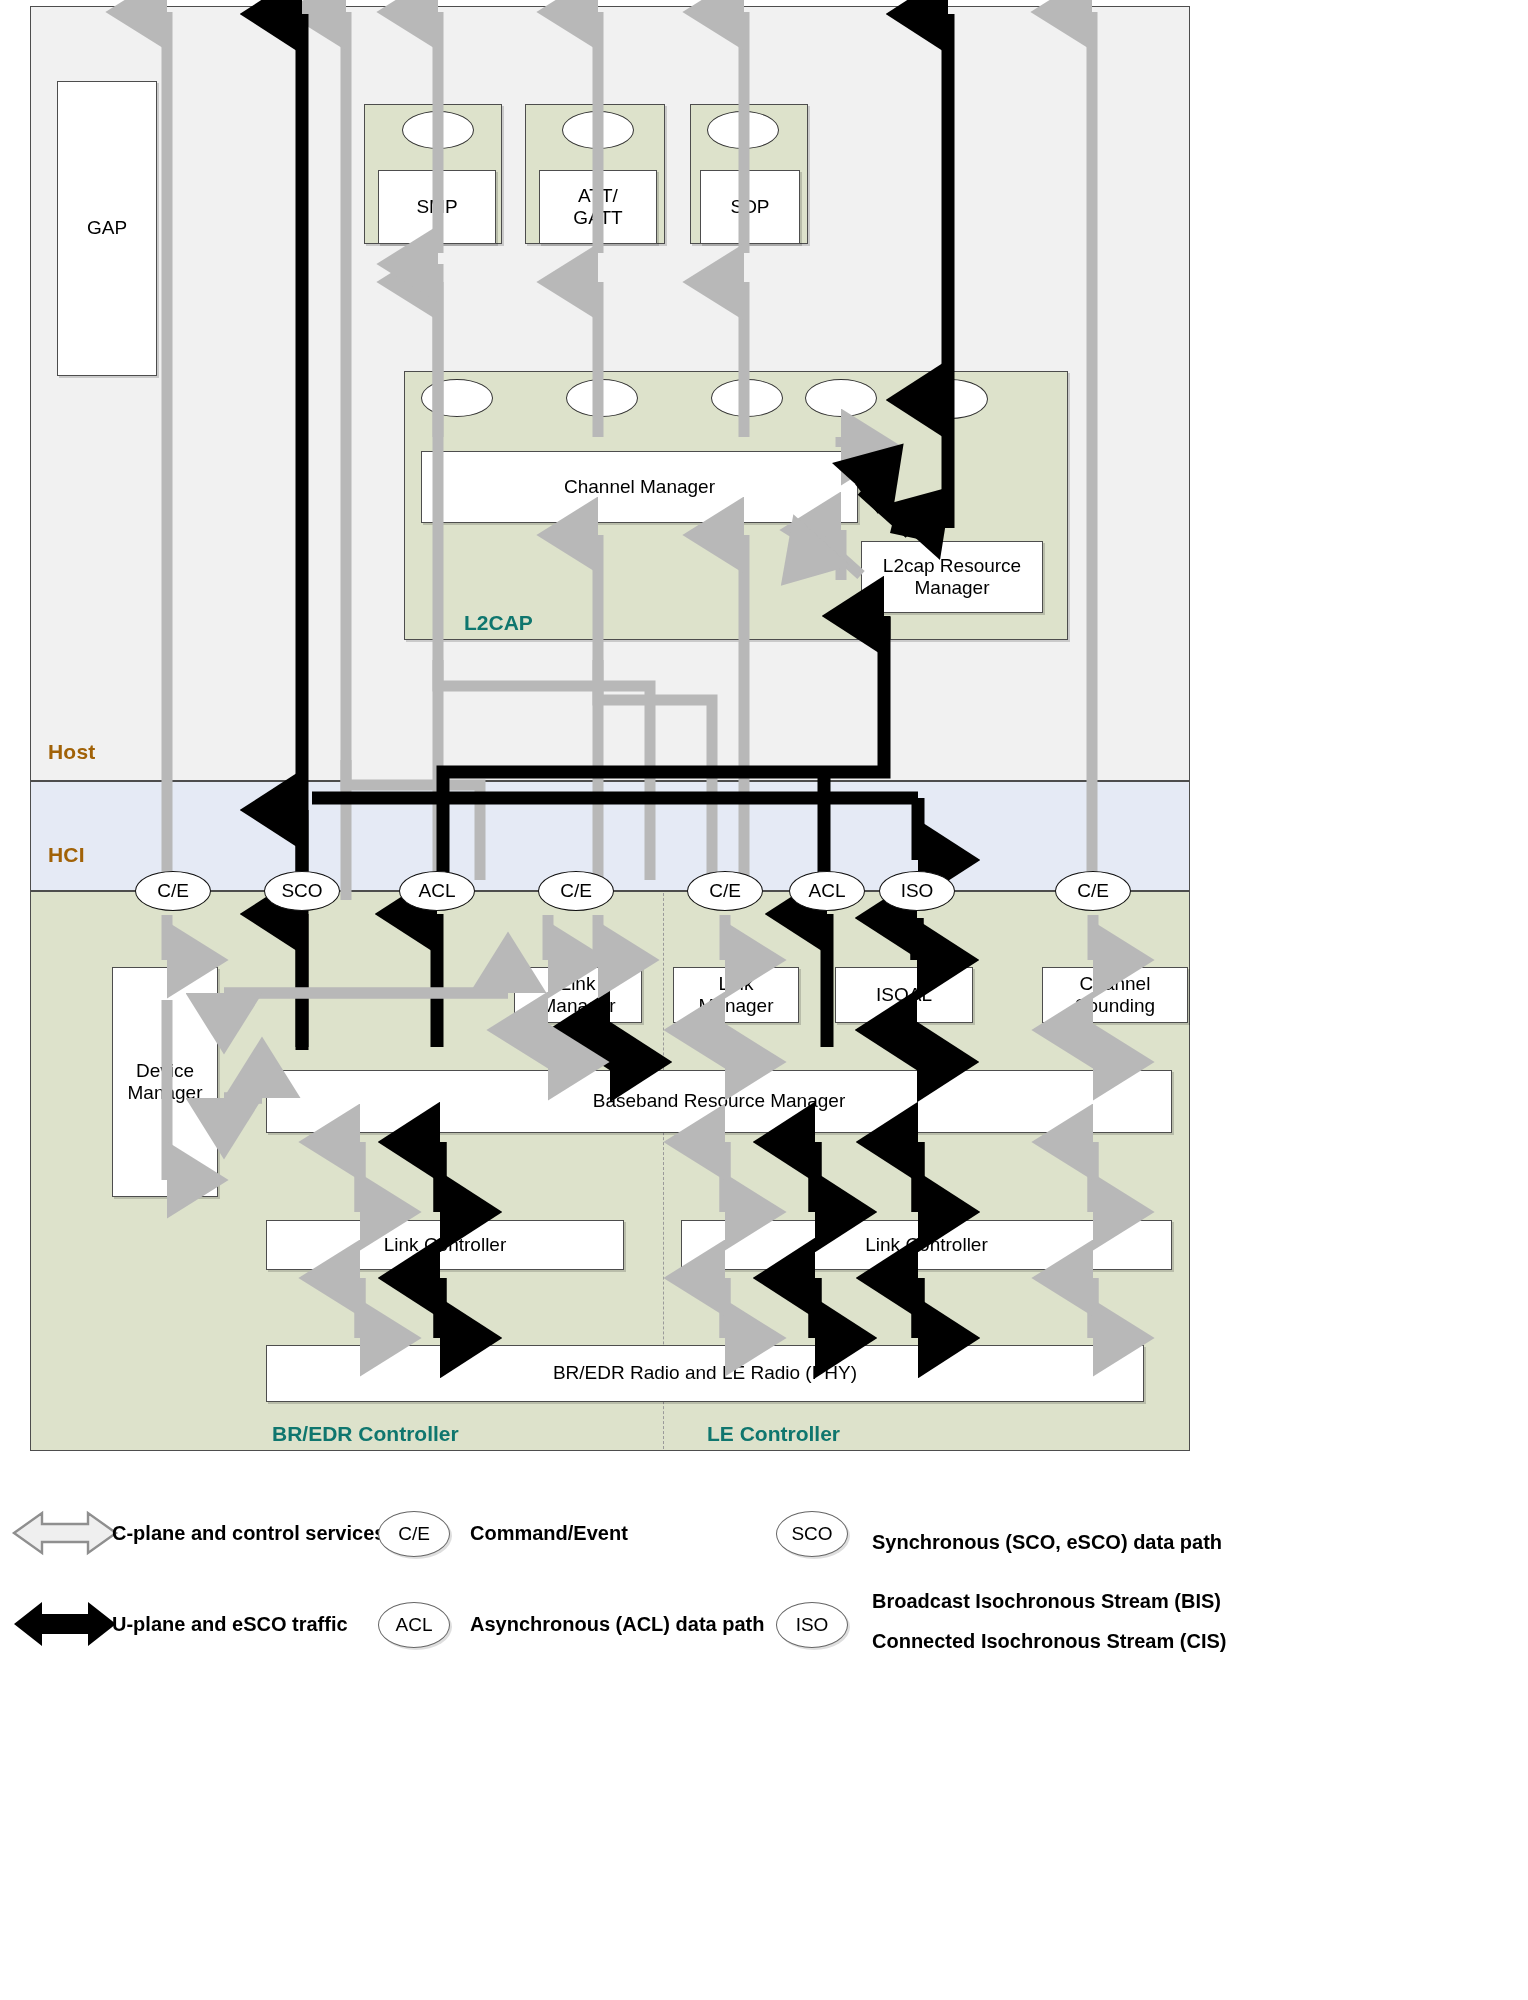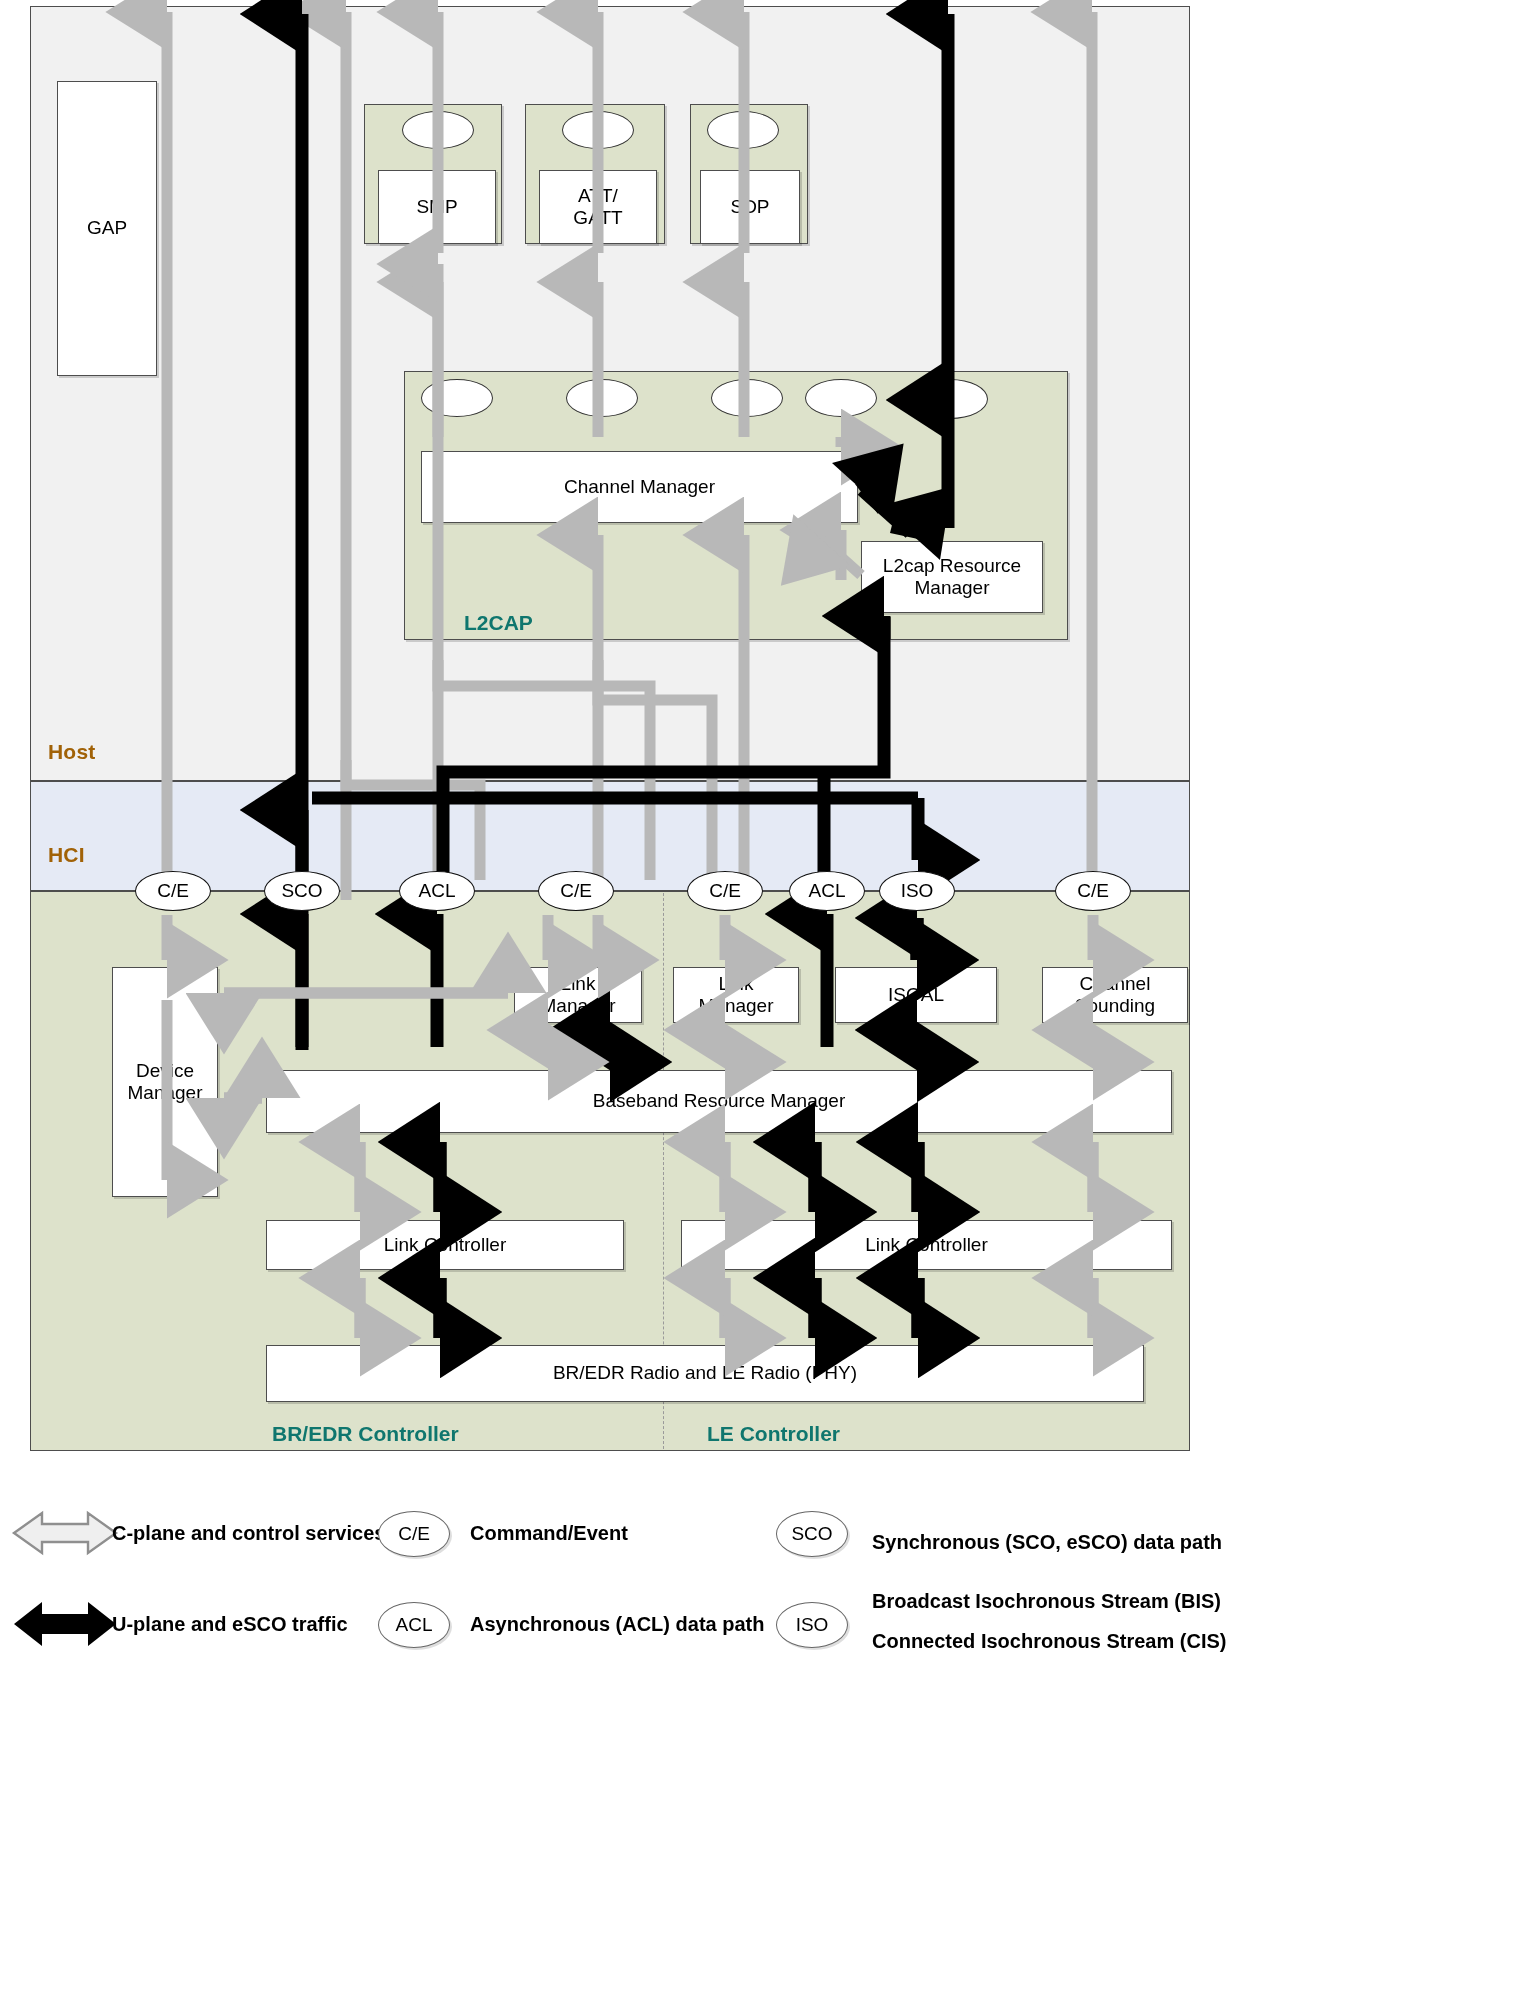--- a/index.html
+++ b/index.html
@@ -127,21 +127,21 @@
   <div class="wbox" style="left:514px;top:967px;width:128px;height:56px;white-space:pre-line;">
     <span>Link
 Manager</span>
   </div>
 
   <div class="wbox" style="left:673px;top:967px;width:126px;height:56px;white-space:pre-line;">
     <span>Link
 Manager</span>
   </div>
 
-  <div class="wbox" style="left:835px;top:967px;width:162px;height:56px;">
+  <div class="wbox" style="left:835px;top:967px;width:138px;height:56px;">
     <span>ISOAL</span>
   </div>
 
   <div class="wbox" style="left:1042px;top:967px;width:146px;height:56px;white-space:pre-line;">
     <span>Channel
 Sounding</span>
   </div>
 
   <div class="wbox" style="left:266px;top:1070px;width:906px;height:63px;">
     <span>Baseband Resource Manager</span>

